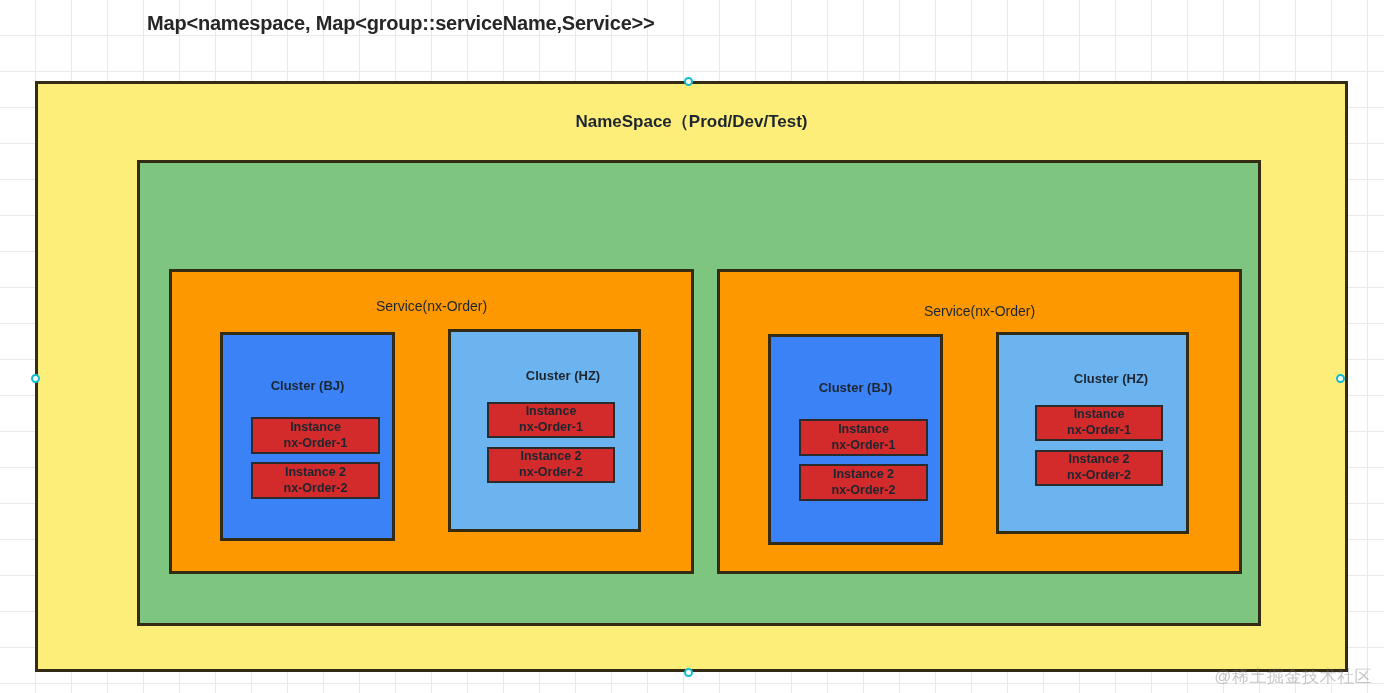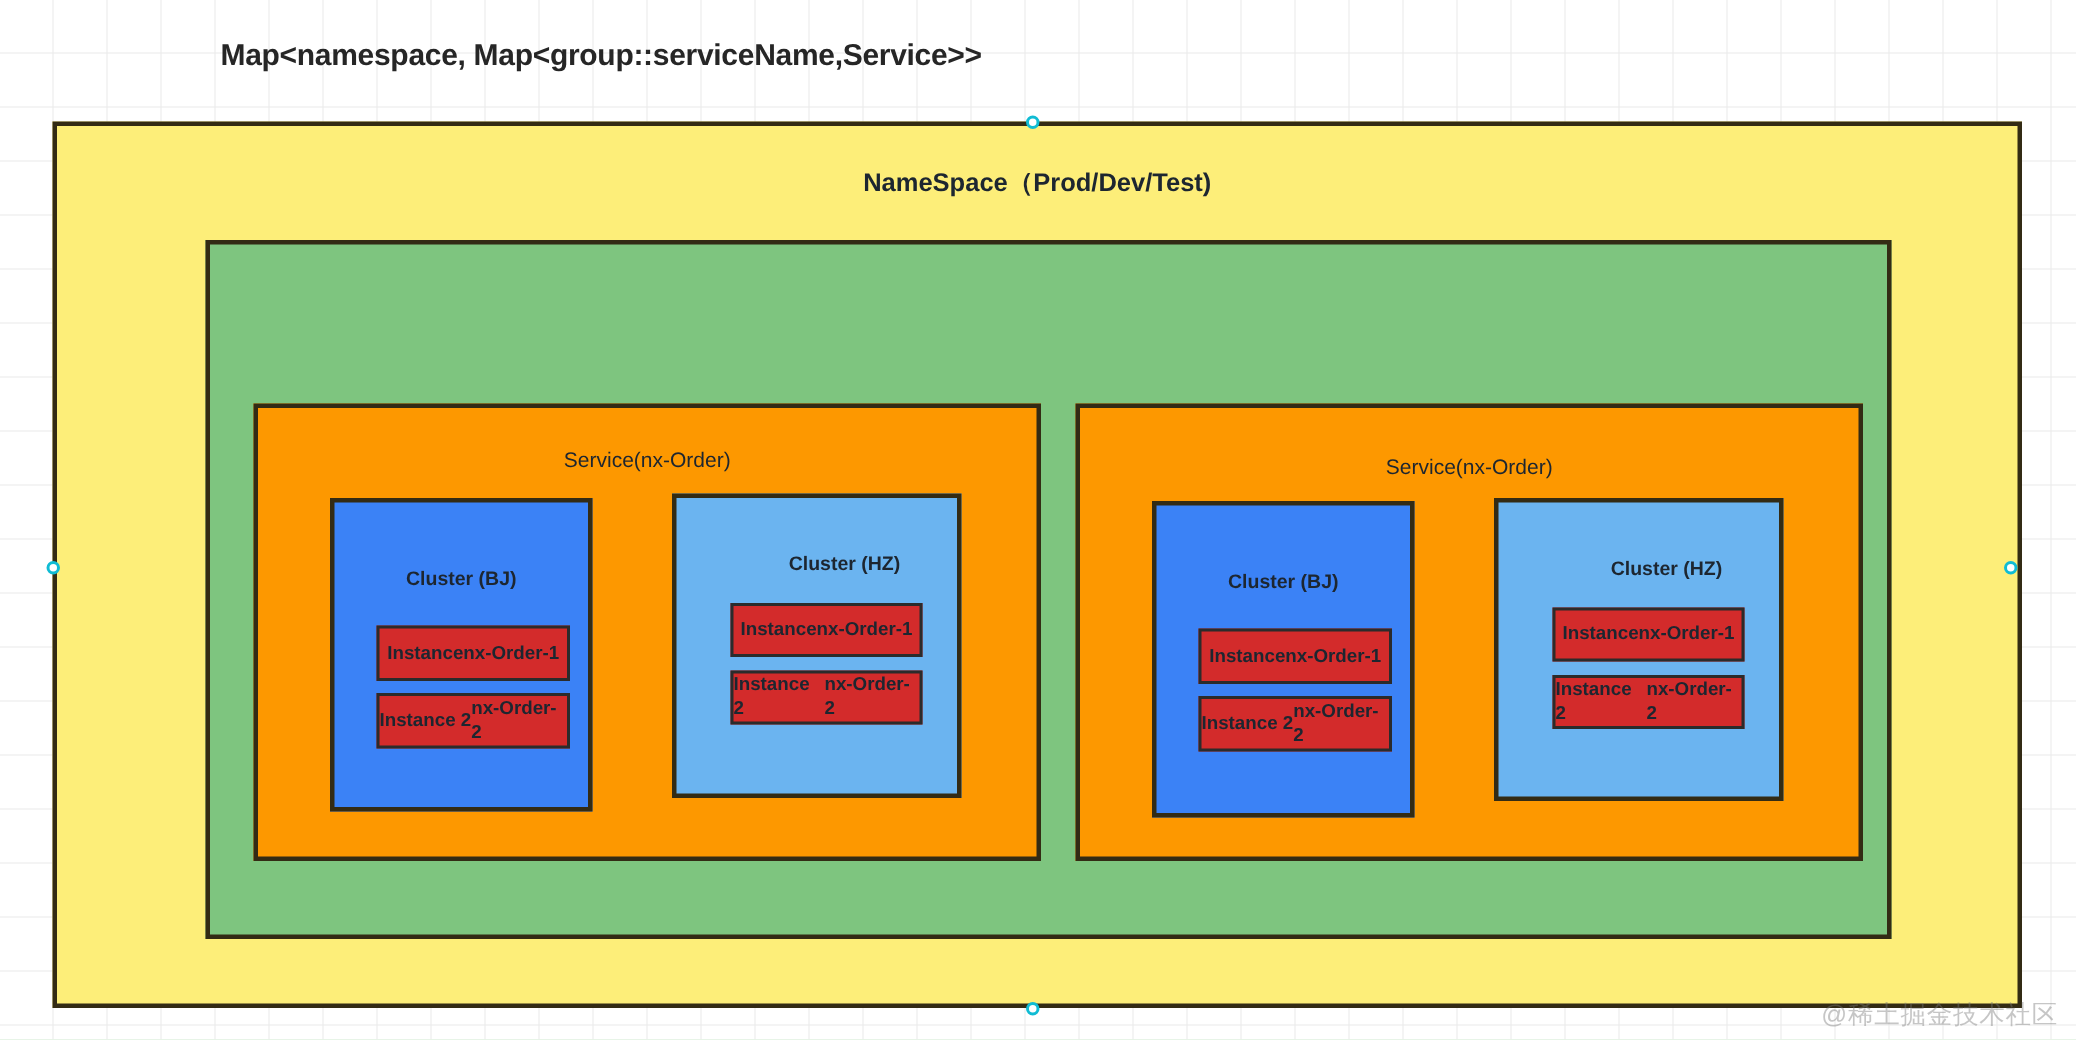--- a/index.html
+++ b/index.html
@@ -25,21 +25,21 @@
       linear-gradient(to right, #e9e9e9 1px, transparent 1px),
       linear-gradient(to bottom, #e9e9e9 1px, transparent 1px);
     background-size: 36px 36px;
     background-position: -1px -1px;
   }
 
   
   #diagram-title {
     position: absolute;
     left: 147px;
-    top: 26px;
+    top: 12px;
     font-size: 20px;
     font-weight: bold;
     letter-spacing: -0.2px;
     color: #262626;
     white-space: nowrap;
   }
 
   
   .box {
     position: absolute;
@@ -121,21 +121,21 @@
     font-weight: bold;
   }
   .cluster-bj .cluster-label { top: 43px; }
   .cluster-hz .cluster-label { top: 36px; margin-left: 37px; }
 
   
   .instance-box {
     background: #d32b2b;
     border: 2px solid #2b2b2b;
     display: flex;
-    flex-direction: row;
+    flex-direction: column;
     align-items: center;
     justify-content: center;
     font-size: 12.5px;
     font-weight: bold;
     line-height: 1.25;
     color: #1d2630;
   }
   .cluster-bj .instance-box {
     left: 28px;
     width: 129px;

